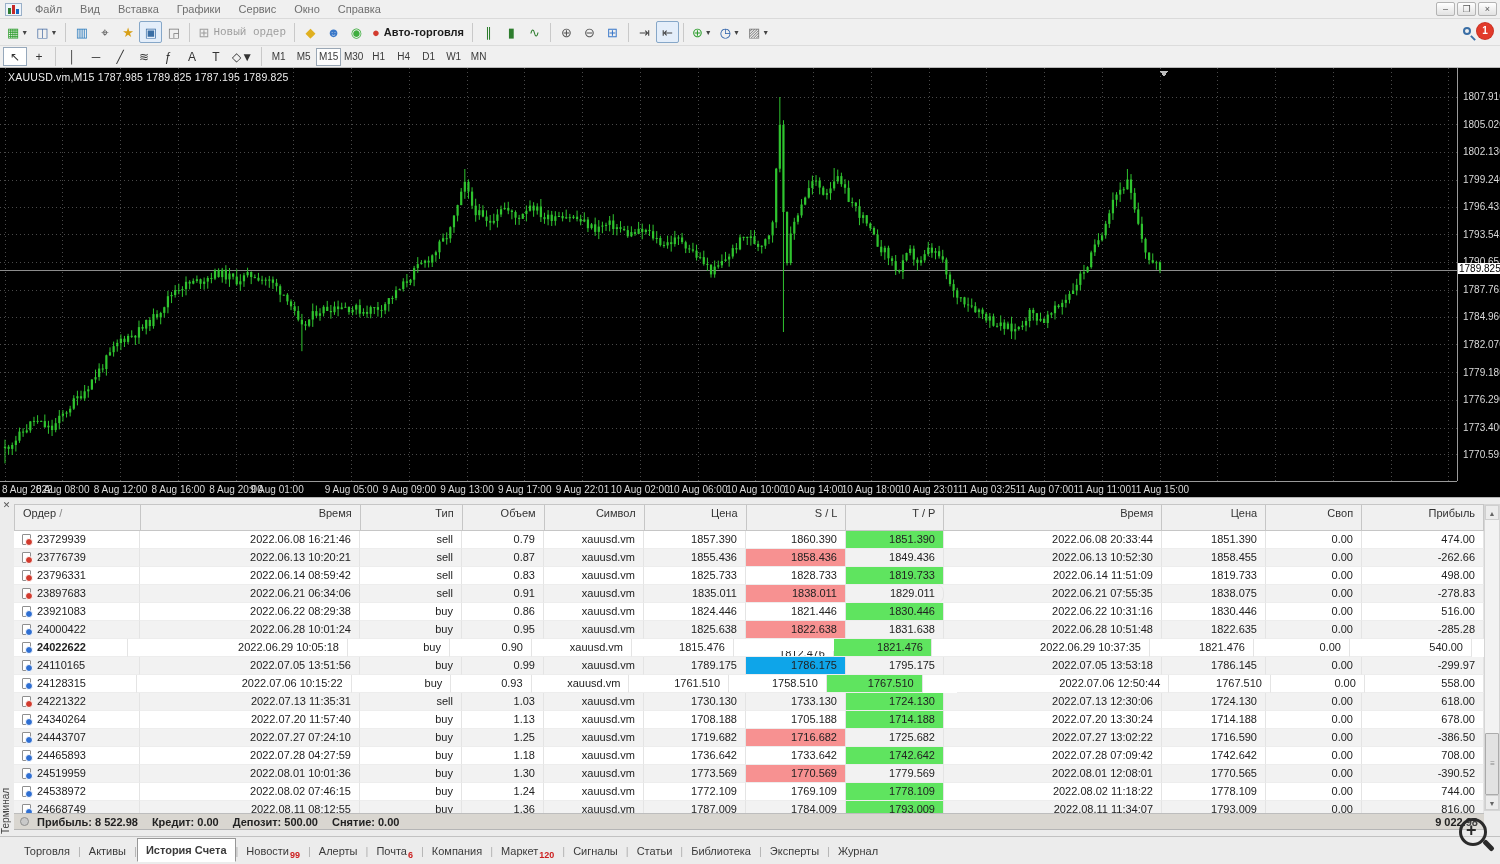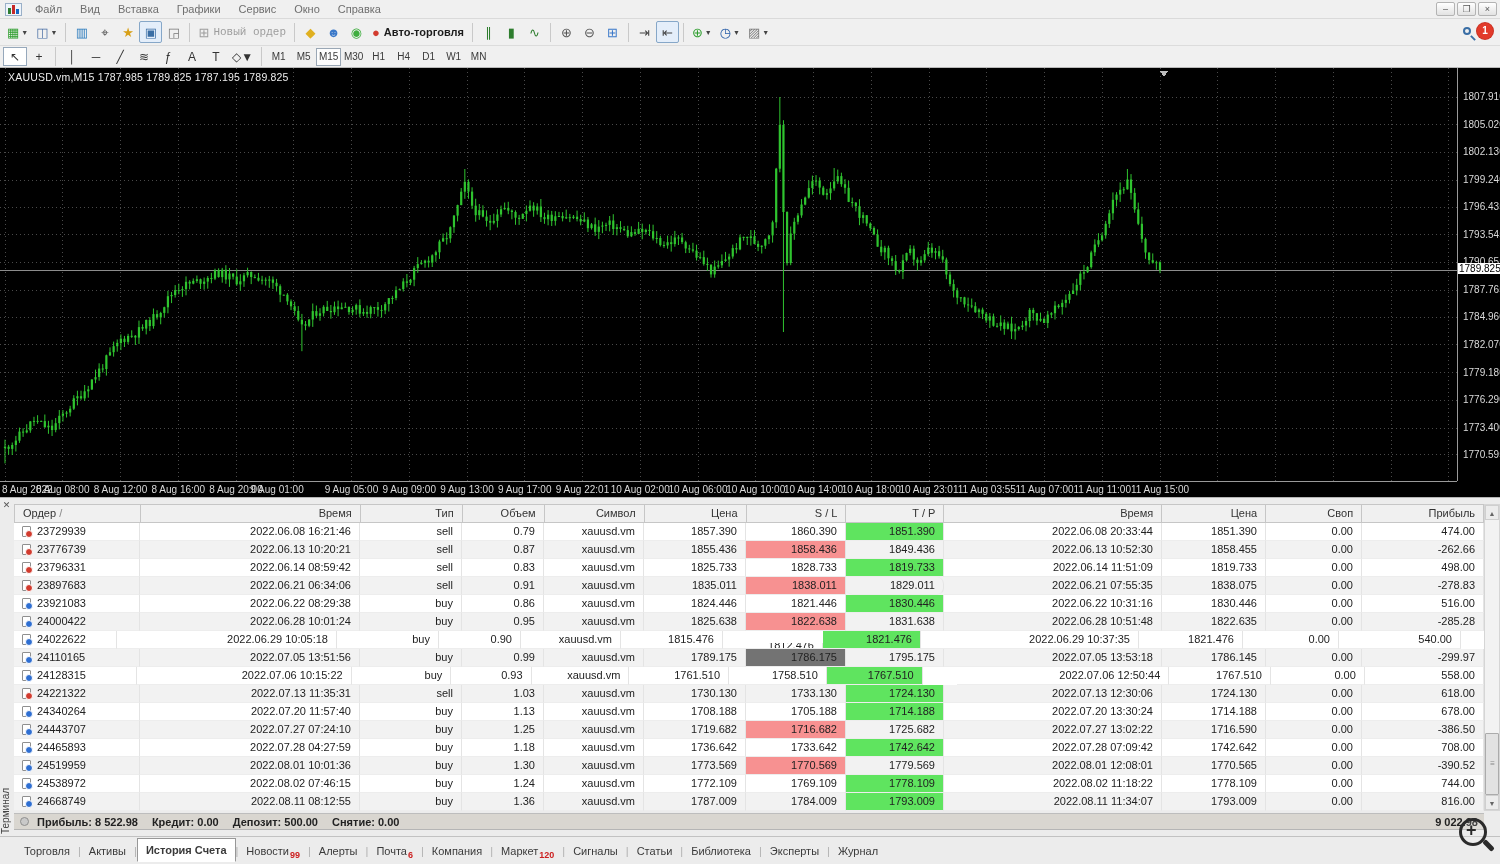--- a/index.html
+++ b/index.html
@@ -42,21 +42,21 @@
   #ptag { position:absolute; left:0; width:42px; background:#fff; color:#000; font-size:10px; padding:0 1px; text-align:left; }
   #time-axis { position:absolute; left:0; top:413px; width:1457px; height:16px; background:#000; border-top:1px solid #9a9a9a; }
   .tl { position:absolute; top:2px; font-size:10px; color:#dadada; white-space:nowrap; transform:translateX(-50%); }
   .tl.first { transform:none; }
 
   
   #terminal { position:absolute; top:497px; left:0; width:1500px; height:339px; background:#ececec; border-top:1px solid #b5b5b5; }
   #term-close { position:absolute; left:1px; top:2px; width:11px; height:11px; font-size:9px; line-height:10px; text-align:center; color:#555; }
   #term-vlabel { position:absolute; left:0px; bottom:2px; transform:rotate(-90deg); transform-origin:0 100%; font-size:10px; color:#444; white-space:nowrap; margin-left:11px; }
   #ttable { position:absolute; left:14px; top:6px; width:1470px; }
-  .thead { display:flex; height:19px; background:#f0f0f0; border:1px solid #c6c6c6; border-right:none; }
+  .thead { display:flex; height:27px; background:#f0f0f0; border:1px solid #c6c6c6; border-right:none; }
   .th { line-height:17px; padding:0 8px; color:#333; border-right:1px solid #c6c6c6; overflow:hidden; white-space:nowrap; }
   .trow { display:flex; height:18px; background:#fff; }
   .trow.alt { background:#f2f2f2; }
   .td { line-height:17px; padding:0 8px; border-right:1px solid #e4e4e4; border-bottom:1px solid #ededed; overflow:hidden; white-space:nowrap; display:flex; align-items:center; }
   .td.r { justify-content:flex-end; }
   .doc { width:9px; height:11px; background:#fff; border:1px solid #8f8f8f; border-radius:1px; position:relative; margin-right:6px; flex:none; }
   .doc::after { content:''; position:absolute; right:-3px; bottom:-2px; width:6px; height:6px; border-radius:50%; border:1px solid #fff; background:var(--dot,#c33); }
   #vsb { position:absolute; right:0; top:6px; width:16px; height:307px; background:#f2f2f2; border:1px solid #d5d5d5; }
   .sb-arrow { position:absolute; left:0; width:14px; height:15px; font-size:7px; color:#666; text-align:center; line-height:15px; background:#ececec; border:1px solid #cfcfcf; }
   #sb-thumb { position:absolute; left:0; top:228px; width:14px; height:62px; background:#e2e2e2; border:1px solid #ababab; border-radius:1px; color:#888; font-size:8px; text-align:center; line-height:60px; letter-spacing:-1px; }
@@ -952,21 +952,21 @@
       <div class="tl" style="left: 409.25px;">9 Aug 09:00</div>
       <div class="tl" style="left: 467px;">9 Aug 13:00</div>
       <div class="tl" style="left: 524.75px;">9 Aug 17:00</div>
       <div class="tl" style="left: 582.5px;">9 Aug 22:01</div>
       <div class="tl" style="left: 640.25px;">10 Aug 02:00</div>
       <div class="tl" style="left: 698px;">10 Aug 06:00</div>
       <div class="tl" style="left: 755.75px;">10 Aug 10:00</div>
       <div class="tl" style="left: 813.5px;">10 Aug 14:00</div>
       <div class="tl" style="left: 871.25px;">10 Aug 18:00</div>
       <div class="tl" style="left: 929px;">10 Aug 23:01</div>
-      <div class="tl" style="left: 986.75px;">11 Aug 03:55</div>
+      <div class="tl" style="left: 986.75px;">11 Aug 03:25</div>
       <div class="tl" style="left: 1044.5px;">11 Aug 07:00</div>
       <div class="tl" style="left: 1102.25px;">11 Aug 11:00</div>
       <div class="tl" style="left: 1160px;">11 Aug 15:00</div>
     </div>
 </div>
 
 <div id="terminal">
   <div id="term-close">✕</div>
   <div id="term-vlabel">Терминал</div>
   <div id="ttable">
@@ -1081,21 +1081,21 @@
           <div class="td r" style="width: 100px; justify-content: flex-end;">xauusd.vm</div>
           <div class="td r" style="width: 102px; justify-content: flex-end;">1825.638</div>
           <div class="td r" style="width: 100px; justify-content: flex-end; background: rgb(247, 145, 145);">1822.638</div>
           <div class="td r" style="width: 98px; justify-content: flex-end;">1831.638</div>
           <div class="td r" style="width: 218px; justify-content: flex-end;">2022.06.28 10:51:48</div>
           <div class="td r" style="width: 104px; justify-content: flex-end;">1822.635</div>
           <div class="td r" style="width: 96px; justify-content: flex-end;">0.00</div>
           <div class="td r" style="width: 122px; justify-content: flex-end;">-285.28</div>
         </div>
         <div class="trow">
-          <div class="td" style="width: 103px;">
+          <div class="td" style="width: 114px; font-weight: bold;">
             <span class="doc" style="--dot: #2f6fd2;"></span>
             <span>24022622</span>
           </div>
           <div class="td r" style="width: 220px; justify-content: flex-end;">2022.06.29 10:05:18</div>
           <div class="td r" style="width: 102px; justify-content: flex-end;">buy</div>
           <div class="td r" style="width: 82px; justify-content: flex-end;">0.90</div>
           <div class="td r" style="width: 100px; justify-content: flex-end;">xauusd.vm</div>
           <div class="td r" style="width: 102px; justify-content: flex-end;">1815.476</div>
           <div class="td r" style="width: 100px; justify-content: flex-end; margin-top: 12px;">1812.476</div>
           <div class="td r" style="width: 98px; justify-content: flex-end; background: rgb(95, 228, 95);">1821.476</div>
@@ -1107,21 +1107,21 @@
         <div class="trow alt">
           <div class="td" style="width: 126px;">
             <span class="doc" style="--dot: #2f6fd2;"></span>
             <span>24110165</span>
           </div>
           <div class="td r" style="width: 220px; justify-content: flex-end;">2022.07.05 13:51:56</div>
           <div class="td r" style="width: 102px; justify-content: flex-end;">buy</div>
           <div class="td r" style="width: 82px; justify-content: flex-end;">0.99</div>
           <div class="td r" style="width: 100px; justify-content: flex-end;">xauusd.vm</div>
           <div class="td r" style="width: 102px; justify-content: flex-end;">1789.175</div>
-          <div class="td r" style="width: 100px; justify-content: flex-end; background: #737373;">1786.175</div>
+          <div class="td r" style="width: 100px; justify-content: flex-end; background: #0ea5e9;">1786.175</div>
           <div class="td r" style="width: 98px; justify-content: flex-end;">1795.175</div>
           <div class="td r" style="width: 218px; justify-content: flex-end;">2022.07.05 13:53:18</div>
           <div class="td r" style="width: 104px; justify-content: flex-end;">1786.145</div>
           <div class="td r" style="width: 96px; justify-content: flex-end;">0.00</div>
           <div class="td r" style="width: 122px; justify-content: flex-end;">-299.97</div>
         </div>
         <div class="trow">
           <div class="td" style="width: 126px;">
             <span class="doc" style="--dot: #2f6fd2;"></span>
             <span>24128315</span>

